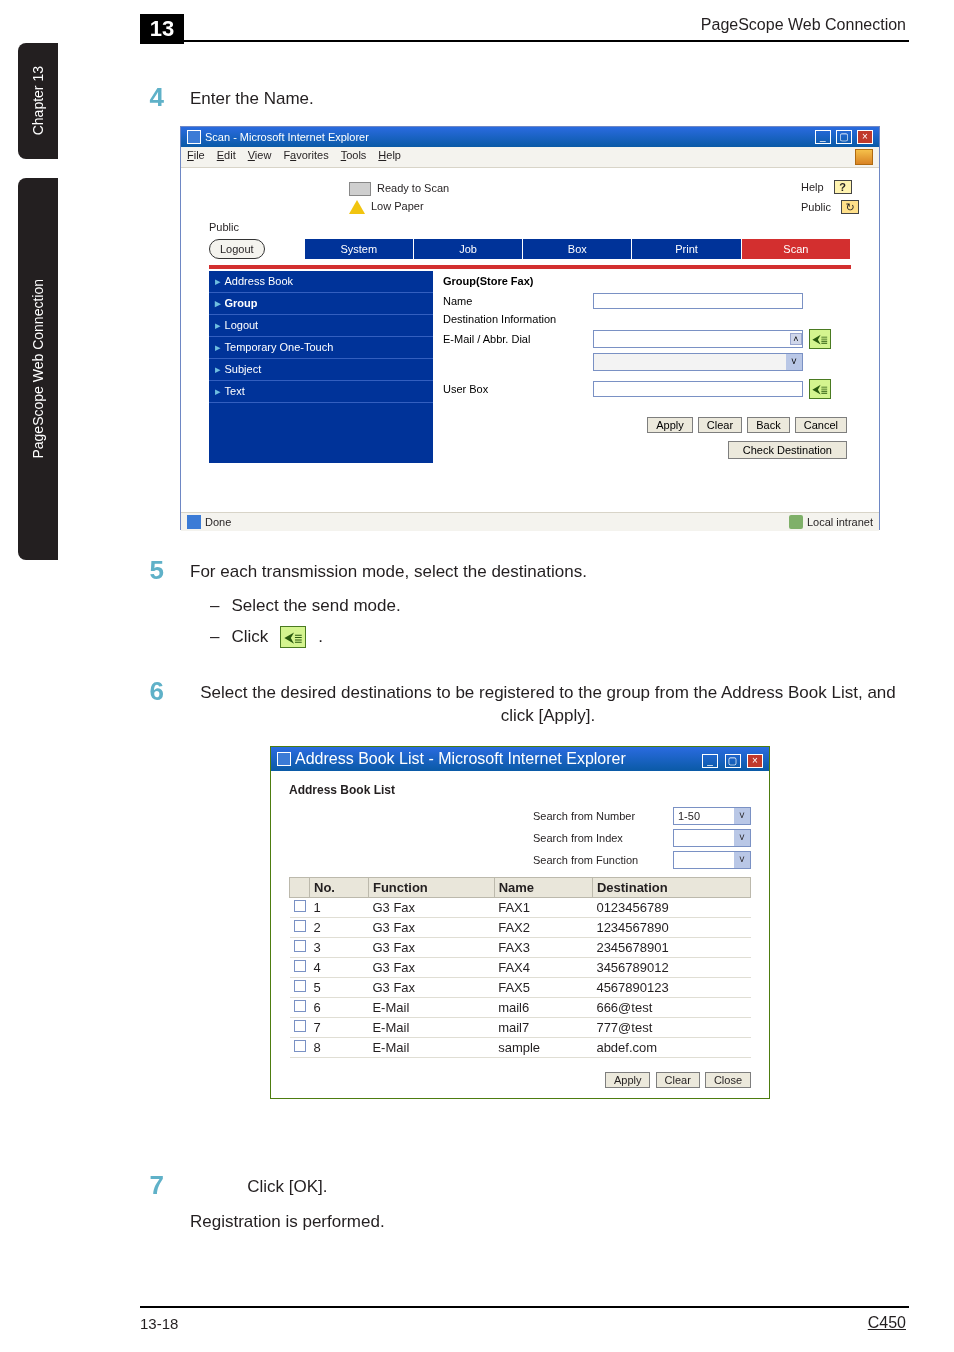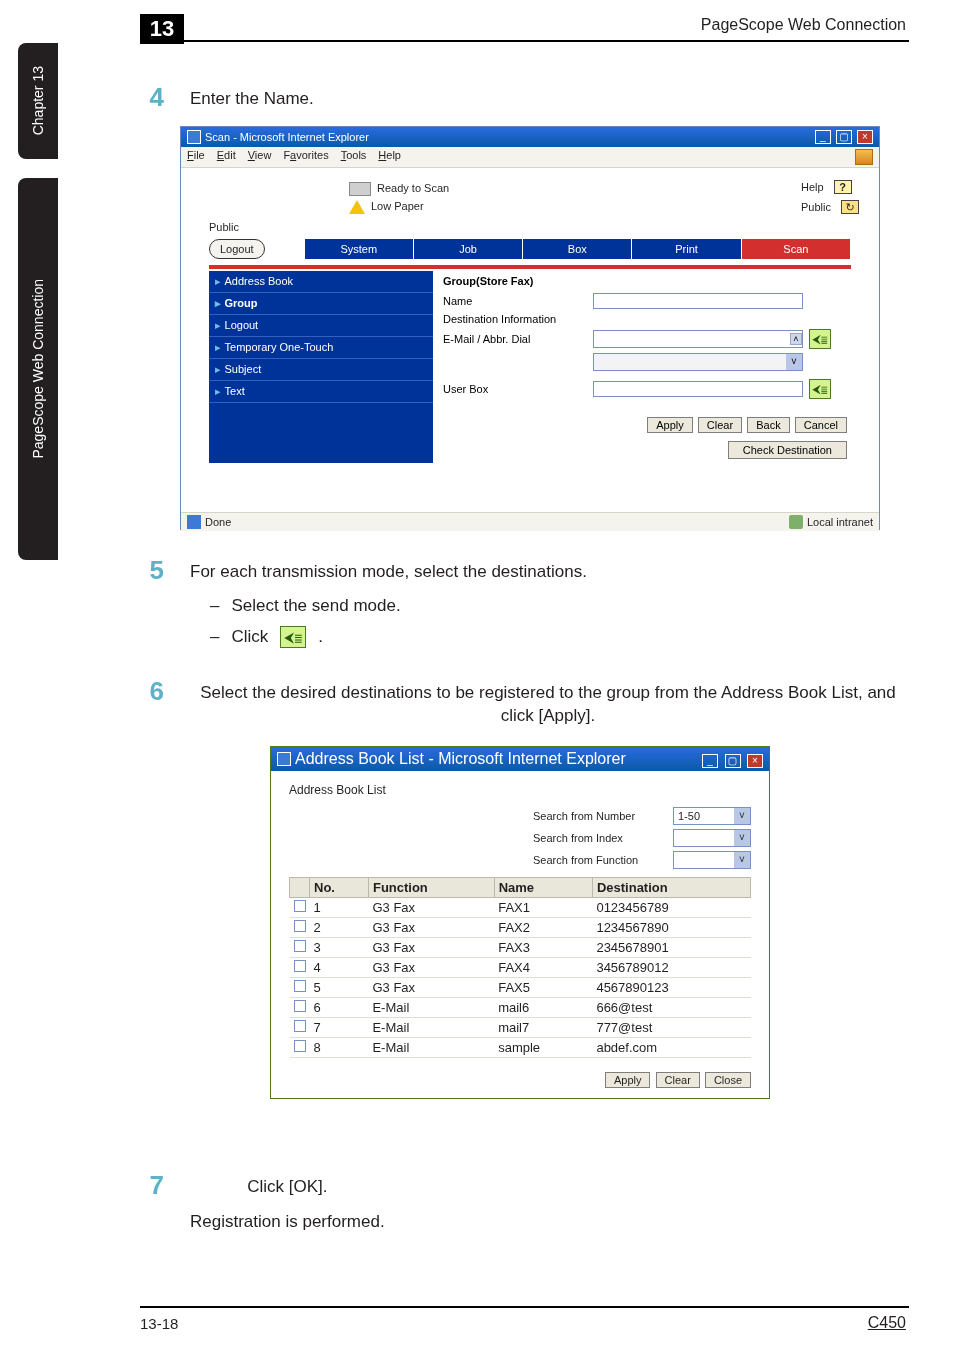--- a/index.html
+++ b/index.html
@@ -116,21 +116,21 @@
   .sel { border:1px solid #7a91c4; height:18px; width:210px; background:#fff; display:inline-flex; align-items:center; justify-content:flex-end; }
   .sel .arrow { width:16px; height:16px; background:#b9c7e6; text-align:center; font-size:10px; line-height:16px; }
   .iconbtn { width:22px; height:20px; background:#d4f48f; border:1px solid #4a7a21; display:inline-flex; align-items:center; justify-content:center; font-size:12px; color:#2a5a0f; margin-left:6px;}
   .btnrow { text-align:right; padding-top:8px; }
   .btn, .btn-wide { display:inline-block; border:1px solid #7e7e7e; background:#ece9dc; padding:1px 8px; font-size:11px; margin-left:2px;}
   .btn-wide { padding: 2px 14px; }
 
   
   .dlg { border:1px solid #4d7c0f; font-family: Tahoma, Arial, sans-serif; }
   .dlg-body { padding: 6px 18px 10px; font-size:11px; }
-  .dlg-body h5 { margin: 6px 0 10px; font-size: 12px; font-weight:400;}
+  .dlg-body h5 { margin: 6px 0 10px; font-size: 12px; font-weight:700;}
   .search-rows { display:flex; flex-direction:column; gap:4px; align-items:flex-end; margin-bottom:8px;}
   .search-rows .sr { display:flex; align-items:center; gap:10px; }
   .search-rows .sr .lab2 { width:130px; text-align:left; }
   .minisel { border:1px solid #7a91c4; width:78px; height:18px; background:#fff; display:flex; align-items:center; justify-content:space-between; padding-left:4px;}
   .minisel .arrow { width:16px; height:16px; background:#b9c7e6; text-align:center; font-size:10px; line-height:16px; }
 
   table.abl { width:100%; border-collapse: collapse; font-size:13px; }
   table.abl th { background:#e9e6da; border:1px solid #bcb9ac; padding:2px 4px; text-align:left; font-weight:700;}
   table.abl td { border-bottom:1px solid #e0ded4; padding:2px 4px; }
   table.abl td.cb { width:18px; text-align:center;}

